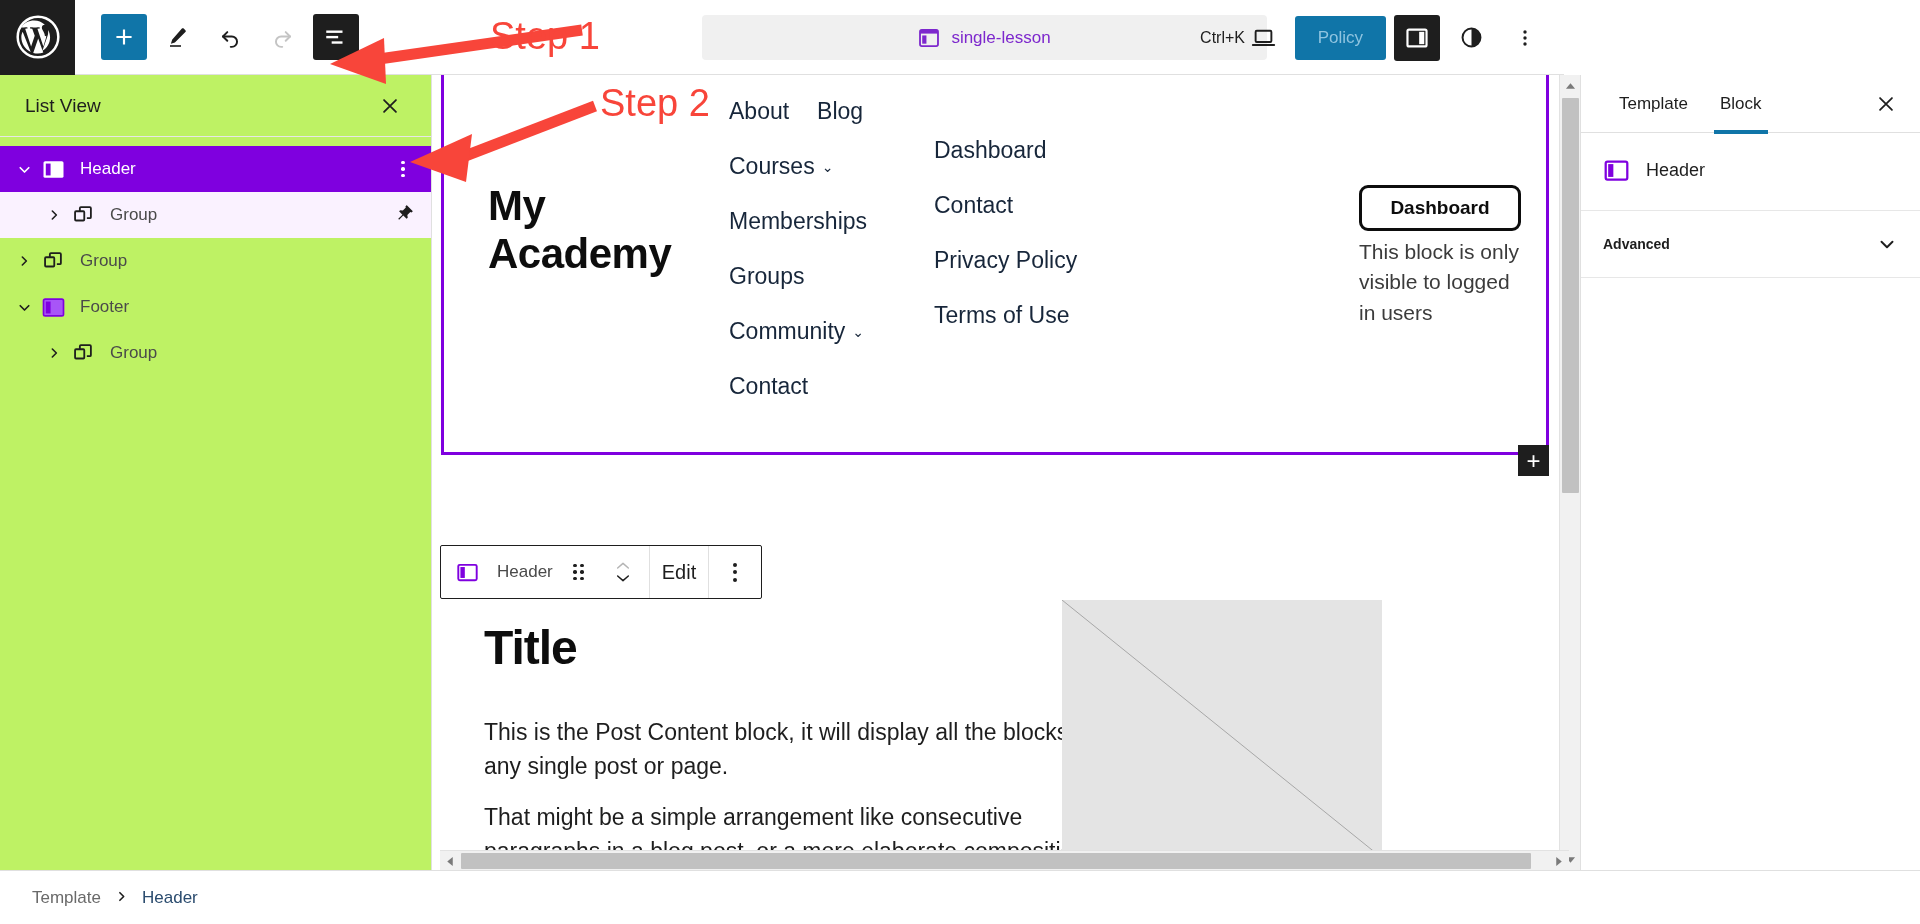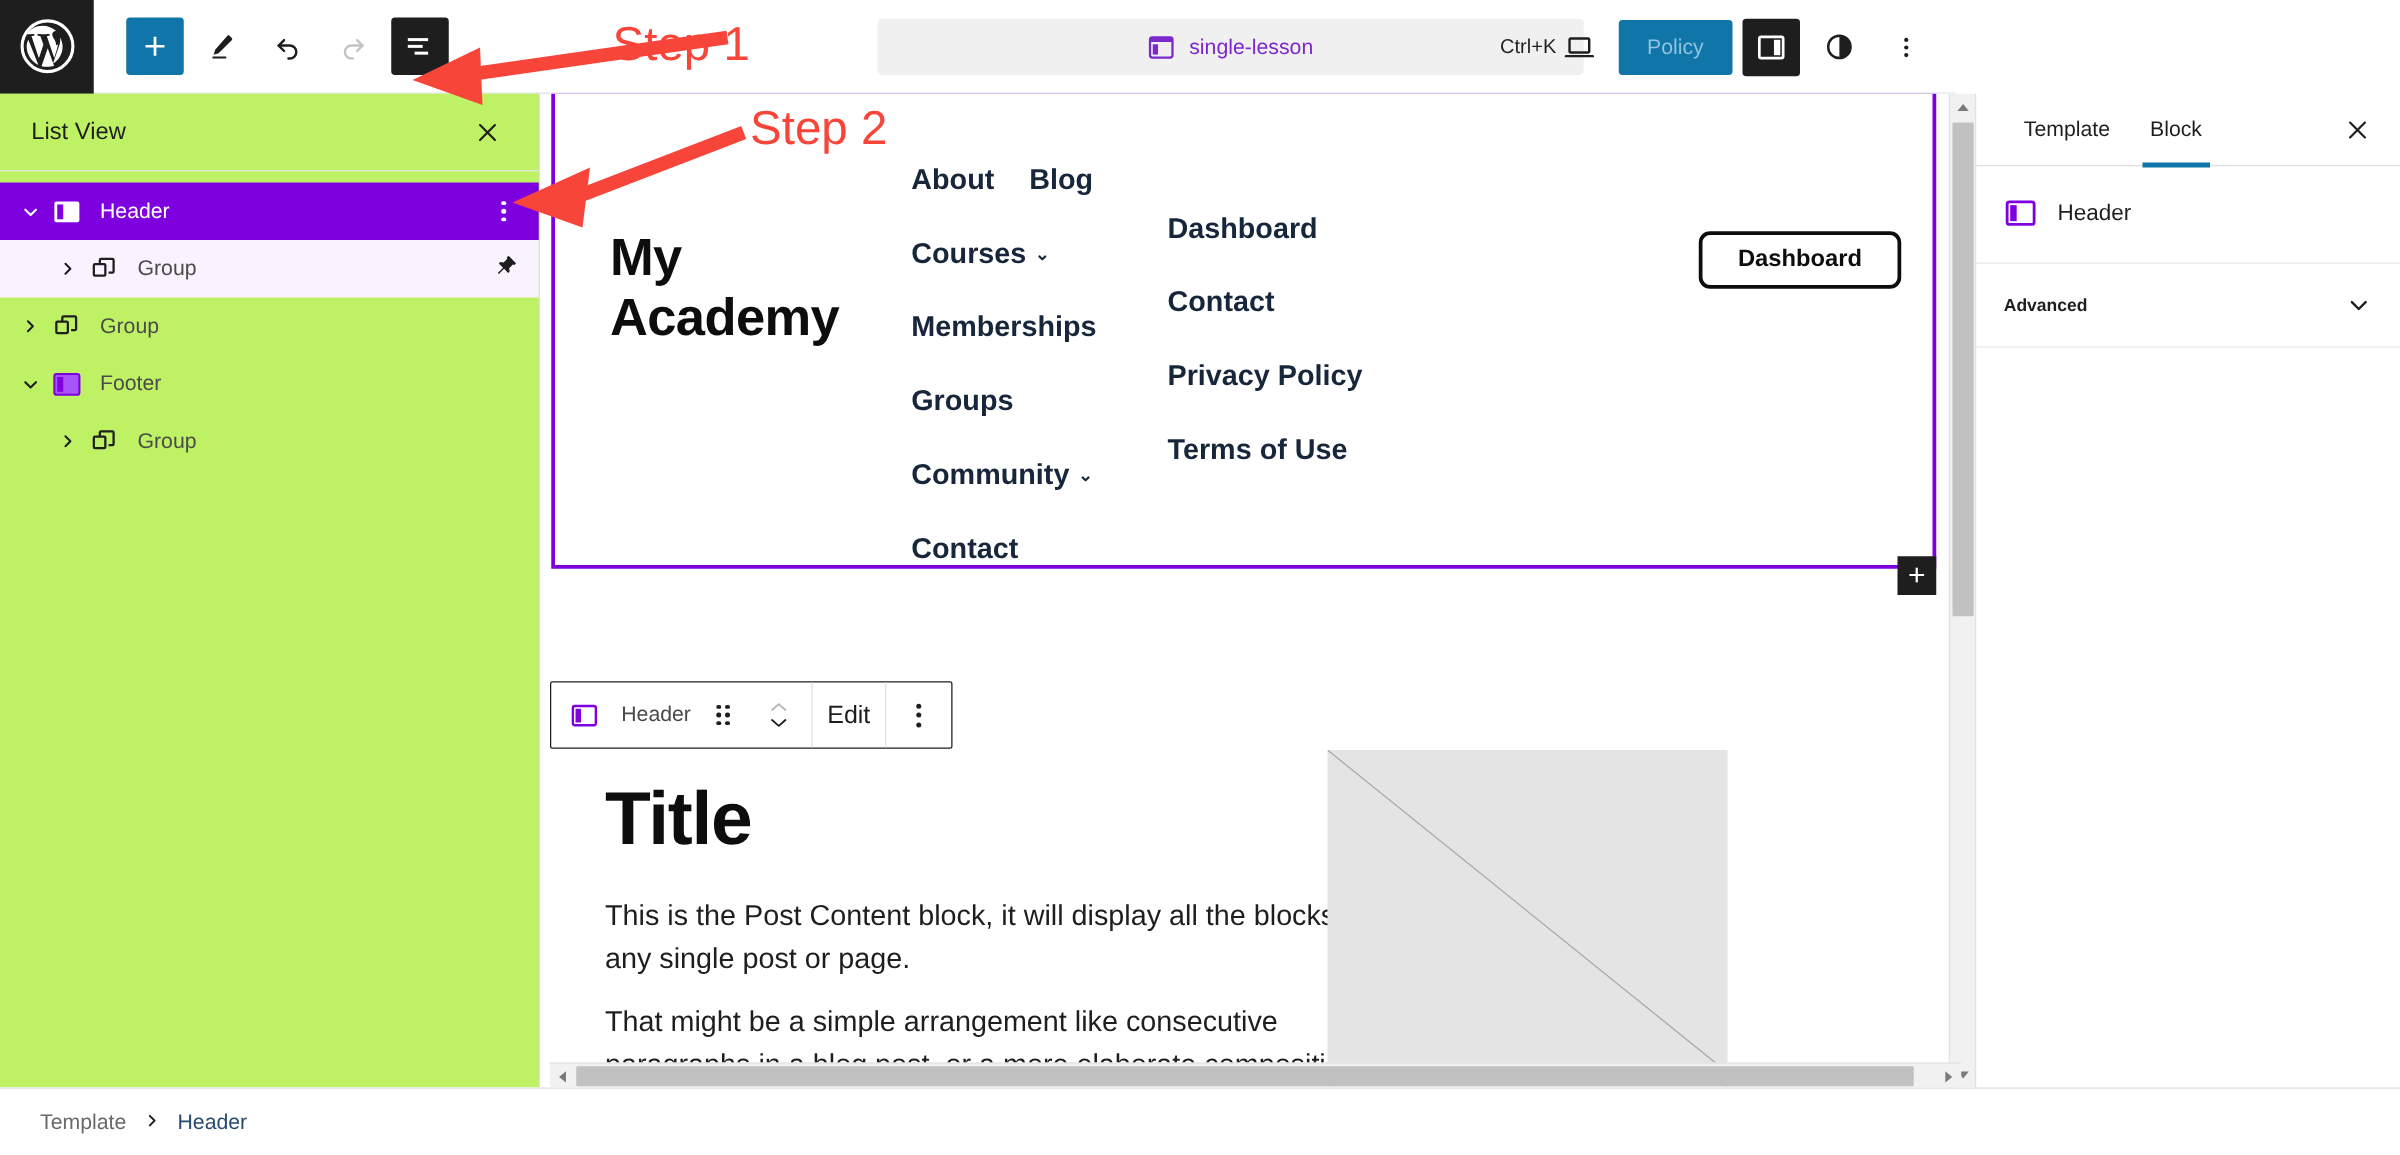--- a/index.html
+++ b/index.html
@@ -109,22 +109,22 @@
   .hdr-inner { position: relative; width: 100%; height: 100%; }
 
   .site-title {
     position: absolute; left: 44px; top: 107px;
     font-size: 42px; font-weight: 800; line-height: 1.15; color: #0d0d0d;
     letter-spacing: -0.5px; width: 180px;
   }
   .navcol1 { position: absolute; left: 285px; top: 23px; }
   .nav-toprow { display: flex; gap: 28px; margin-bottom: 28px; }
   .nav-item {
-    font-size: 23px; font-weight: 700; color: #17263a; margin-bottom: 28px;
-    display: flex; align-items: center; gap: 7px; cursor: pointer; margin-top: 32px;
+    font-size: 23px; font-weight: 400; color: #17263a; margin-bottom: 28px;
+    display: flex; align-items: center; gap: 7px; cursor: pointer;
   }
   .nav-item.inline { margin-bottom: 0; }
   .nav-caret { font-size: 14px; color: #17263a; }
   .navcol2 { position: absolute; left: 490px; top: 62px; width: 175px; }
   .navcol2 .nav-item { margin-bottom: 28px; }
 
   .login-wrap { position: absolute; left: 720px; top: 85px; width: 122px; }
   .dash-wrap { position: absolute; left: 915px; top: 110px; width: 162px; }
   .pill-btn {
     border: 3px solid #0d0d0d; border-radius: 9px; background: #fff;
@@ -155,21 +155,21 @@
   }
   .bt-label { font-size: 17px; color: #4a4a4a; padding-left: 8px; padding-right: 4px; }
   .drag6 { display: grid; grid-template-columns: repeat(2, 4px); gap: 3px; }
   .drag6 i { width: 3.5px; height: 3.5px; background: #1e1e1e; border-radius: 50%; display: block; }
   .dots3b { display: flex; flex-direction: column; gap: 3.5px; align-items: center; }
   .dots3b i { width: 4px; height: 4px; border-radius: 50%; background: #1e1e1e; display: block; }
 
   
   .post-title {
     position: absolute; left: 44px; top: 545px;
-    font-size: 60px; font-weight: 800; color: #0d0d0d; letter-spacing: -1px;
+    font-size: 48px; font-weight: 800; color: #0d0d0d; letter-spacing: -1px;
   }
   .post-para {
     position: absolute; left: 44px; width: 640px;
     font-size: 23px; line-height: 1.48; color: #1e1e1e;
   }
   .post-para.p1 { top: 640px; }
   .post-para.p2 { top: 725px; }
 
   .img-ph {
     position: absolute; left: 622px; top: 525px; width: 320px; height: 258px;
@@ -479,20 +479,21 @@
           <nav class="navcol2">
             <div class="nav-item">Dashboard</div>
             <div class="nav-item">Contact</div>
             <div class="nav-item">Privacy Policy</div>
             <div class="nav-item">Terms of Use</div>
           </nav>
 
 
           <div class="dash-wrap">
             <button class="pill-btn">Dashboard</button>
+            <div class="vis-note">This block is only visible to logged in users</div>
           </div>
 
           <button class="plus-append">+</button>
         </div>
       </section>
 
       <div class="blk-toolbar">
         <div class="bt-seg">
           <button class="bt-btn">
             <svg width="23" height="23" viewBox="0 0 24 24">

